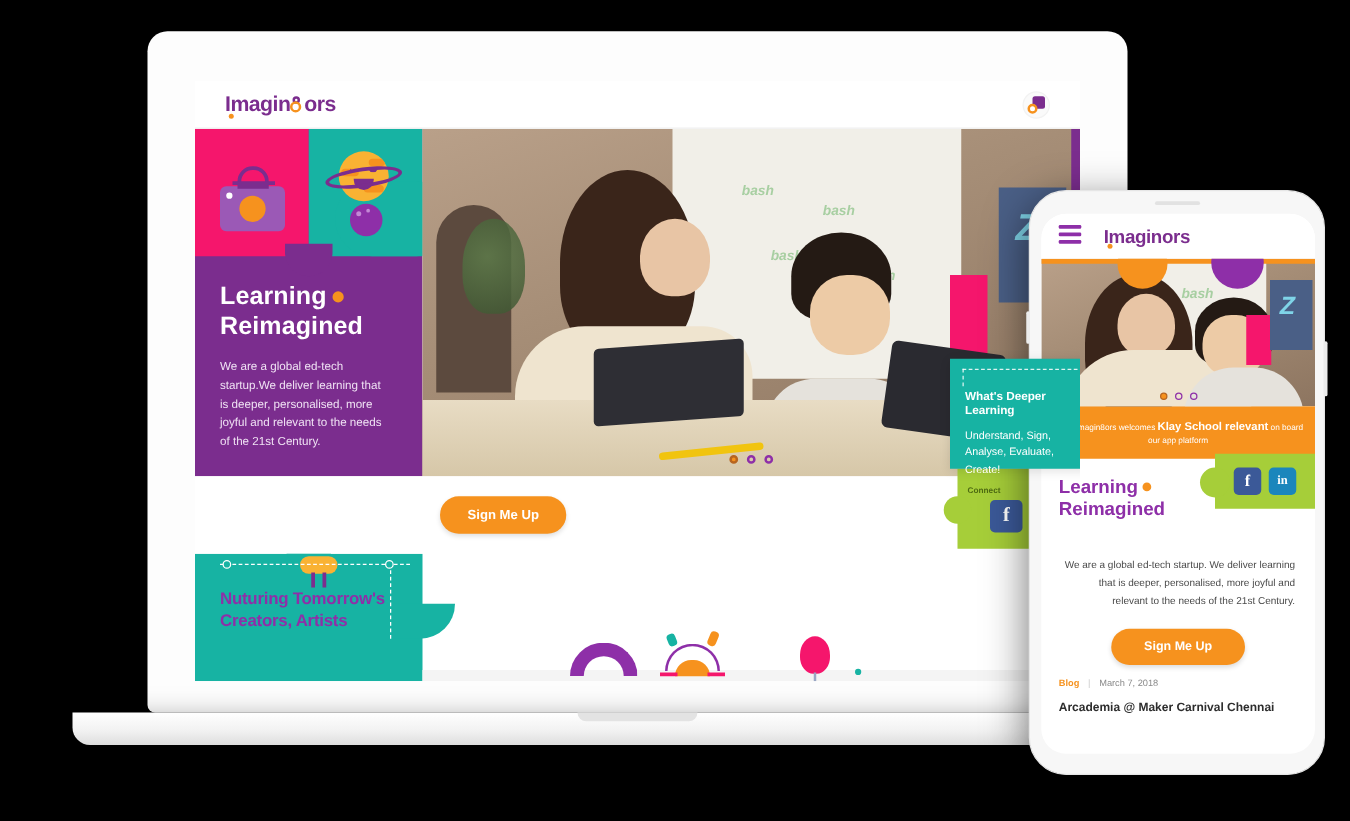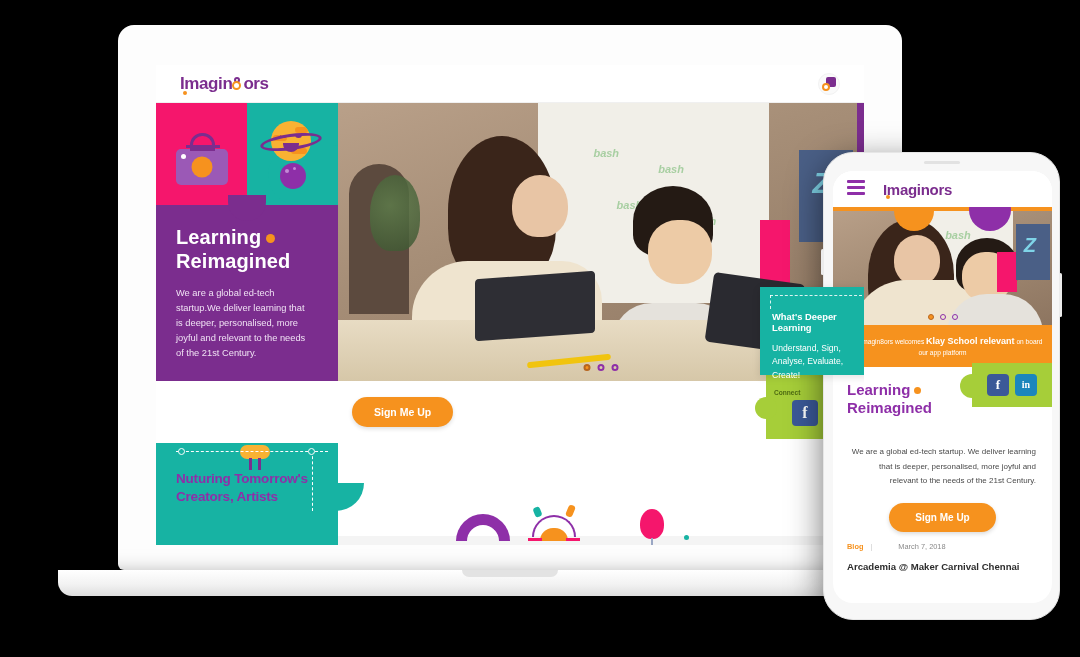--- a/index.html
+++ b/index.html
@@ -243,21 +243,21 @@
     box-shadow:0 2px 4px rgba(0,0,0,.14);}
   .m-teal{position:relative;margin-top:18px;height:34px;background:#17b3a3;}
   .m-teal .tail{position:absolute;right:-14px;top:14px;width:30px;height:20px;background:#17b3a3;border-radius:0 0 30px 0;}
   .m-teal .dashline{position:absolute;left:10px;top:4px;width:180px;border-top:1.3px dashed #fff;}
   .m-teal .knob{position:absolute;left:96px;top:-10px;width:26px;height:18px;background:#17b3a3;border-radius:0 0 14px 14px;}
   .m-teal h4{position:absolute;left:14px;top:11px;color:#8e2fa8;font-size:10.5px;font-weight:bold;letter-spacing:-.2px;}
   .m-blog{padding:10px 14px 0;}
   .m-meta{display:flex;align-items:flex-end;gap:7px;font-size:7.4px;}
   .m-meta .tag{color:#f6921e;font-weight:bold;}
   .m-meta .sep{color:#ccc;}
-  .m-meta .date{color:#8a8a8a;margin-left:19px;}
+  .m-meta .date{color:#8a8a8a;}
   .m-blog h5{font-size:9.6px;color:#2d2d2d;margin-top:10px;font-weight:bold;}
 </style>
 </head>
 <body>
 
 <div id="stage">
 
   <div id="laptop">
     <div class="lap-lid">
       <div class="lap-screen">

